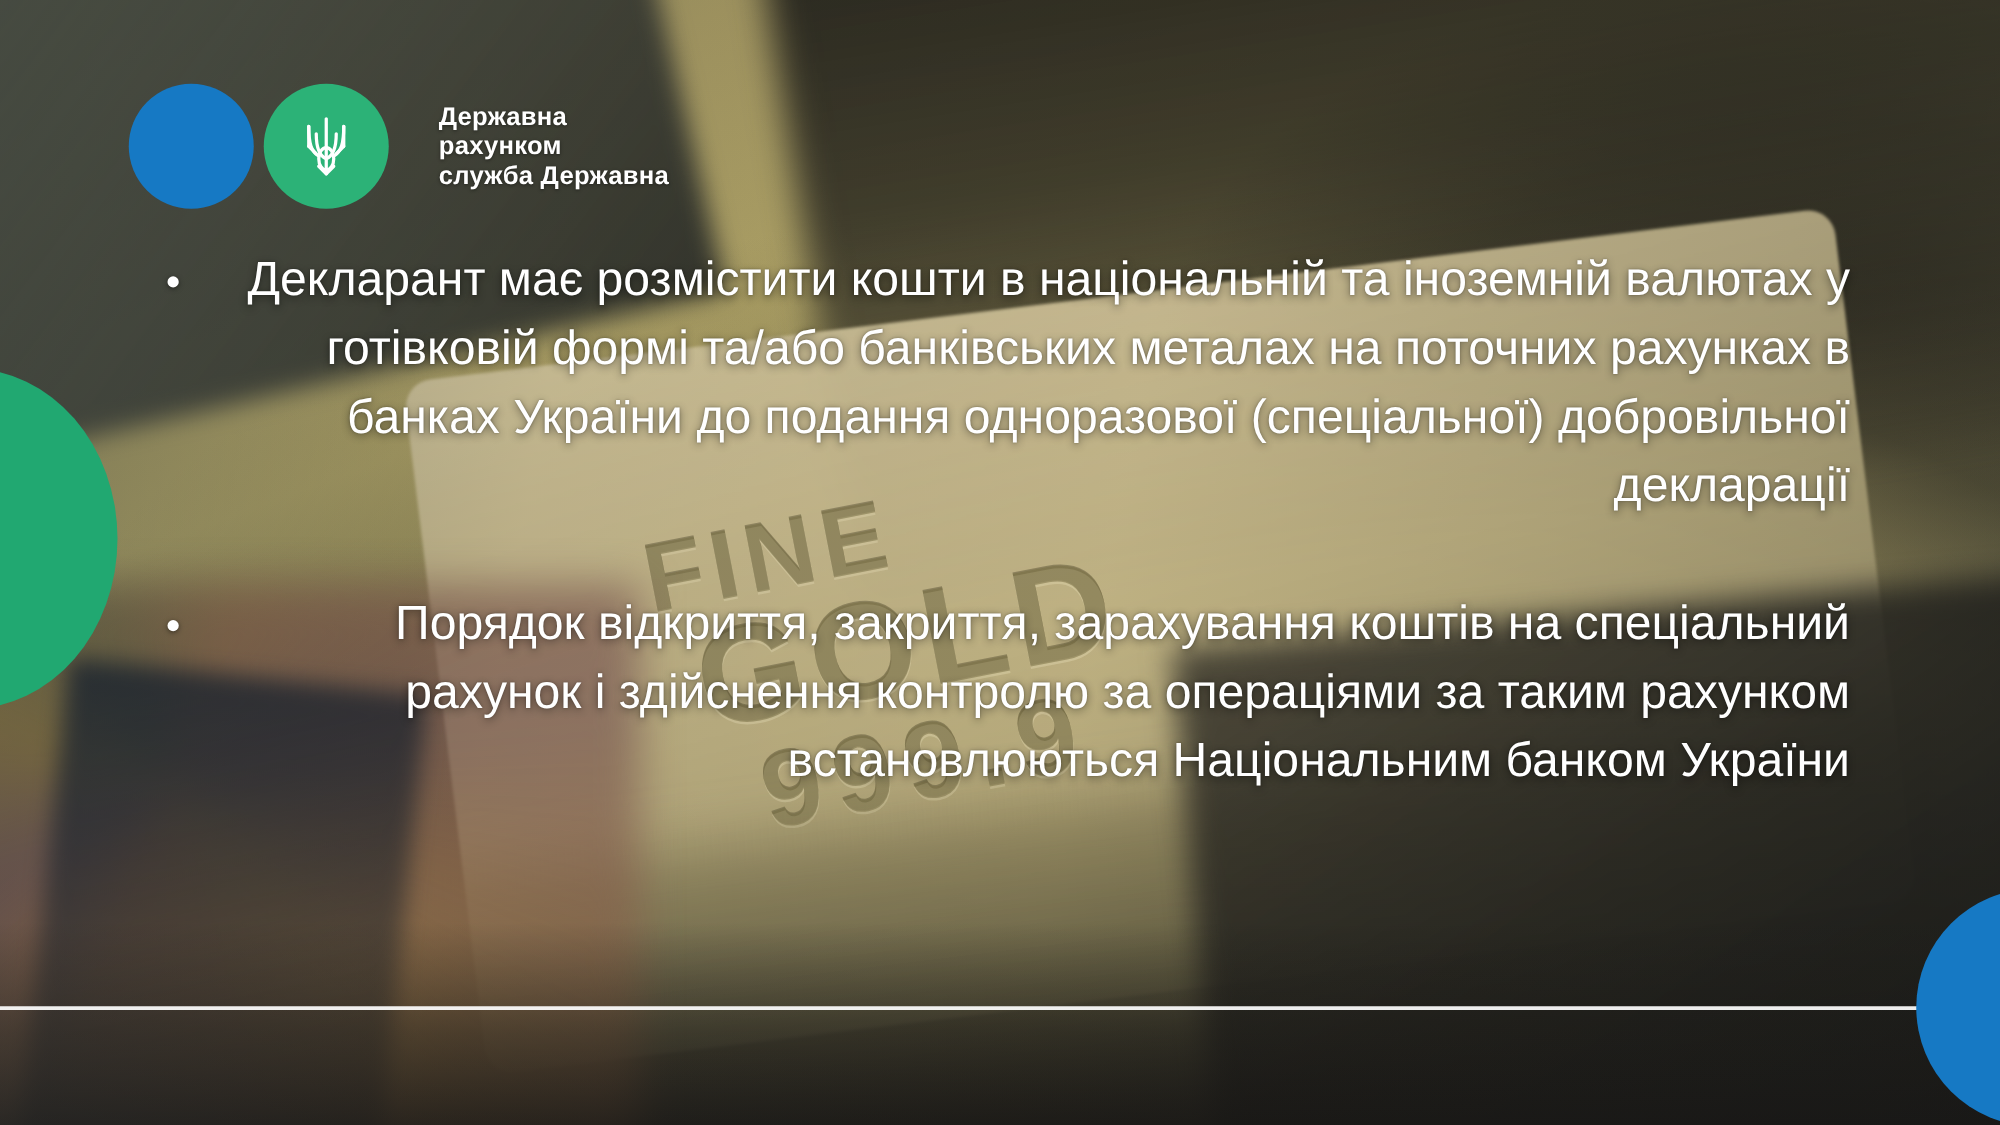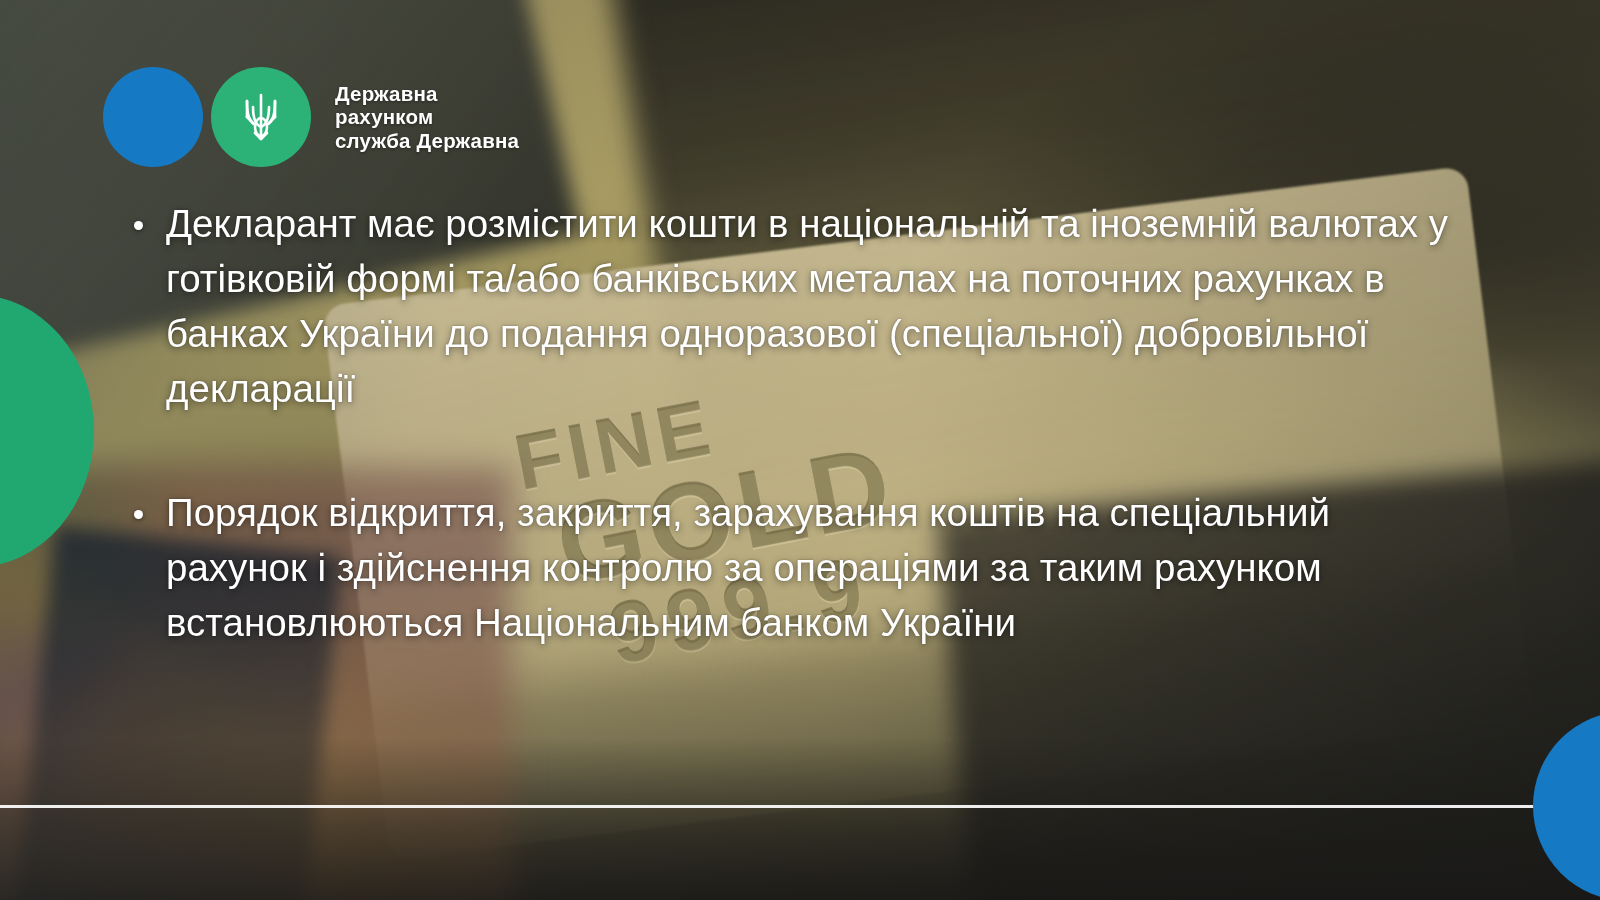--- a/index.html
+++ b/index.html
@@ -154,21 +154,21 @@
   .logo-circle.blue { background: #1679c4; }
   .logo-circle.green {
     background: #2cb277;
     margin-left: 8px;
     display: flex;
     align-items: center;
     justify-content: center;
   }
   .trident { display: block; }
   .logo-text {
-    margin-left: 24px;
+    margin-left: 40px;
     color: #ffffff;
     font-size: 20.5px;
     font-weight: 700;
     line-height: 23.5px;
     letter-spacing: 0.2px;
     text-shadow: 0 1px 3px rgba(0,0,0,0.45);
     white-space: nowrap;
   }
 
   
@@ -176,31 +176,32 @@
     position: absolute;
     left: 120px;
     top: 196px;
     width: 1360px;
     z-index: 5;
   }
   ul.bullets {
     list-style: none;
     margin: 0;
     padding: 0;
+    text-align: right;
   }
   ul.bullets > li {
     position: relative;
     padding-left: 46px;
     color: #ffffff;
     font-size: 38.5px;
     line-height: 55px;
     font-weight: 400;
     text-shadow: 0 2px 7px rgba(0,0,0,0.45), 0 0 2px rgba(0,0,0,0.3);
   }
-  ul.bullets > li + li { margin-top: 69px; }
+  ul.bullets > li + li { margin-top: 55px; }
   ul.bullets > li::before {
     content: "";
     position: absolute;
     left: 14px;
     top: 25px;
     width: 9px;
     height: 9px;
     border-radius: 50%;
     background: #ffffff;
     box-shadow: 0 1px 4px rgba(0,0,0,0.5);

